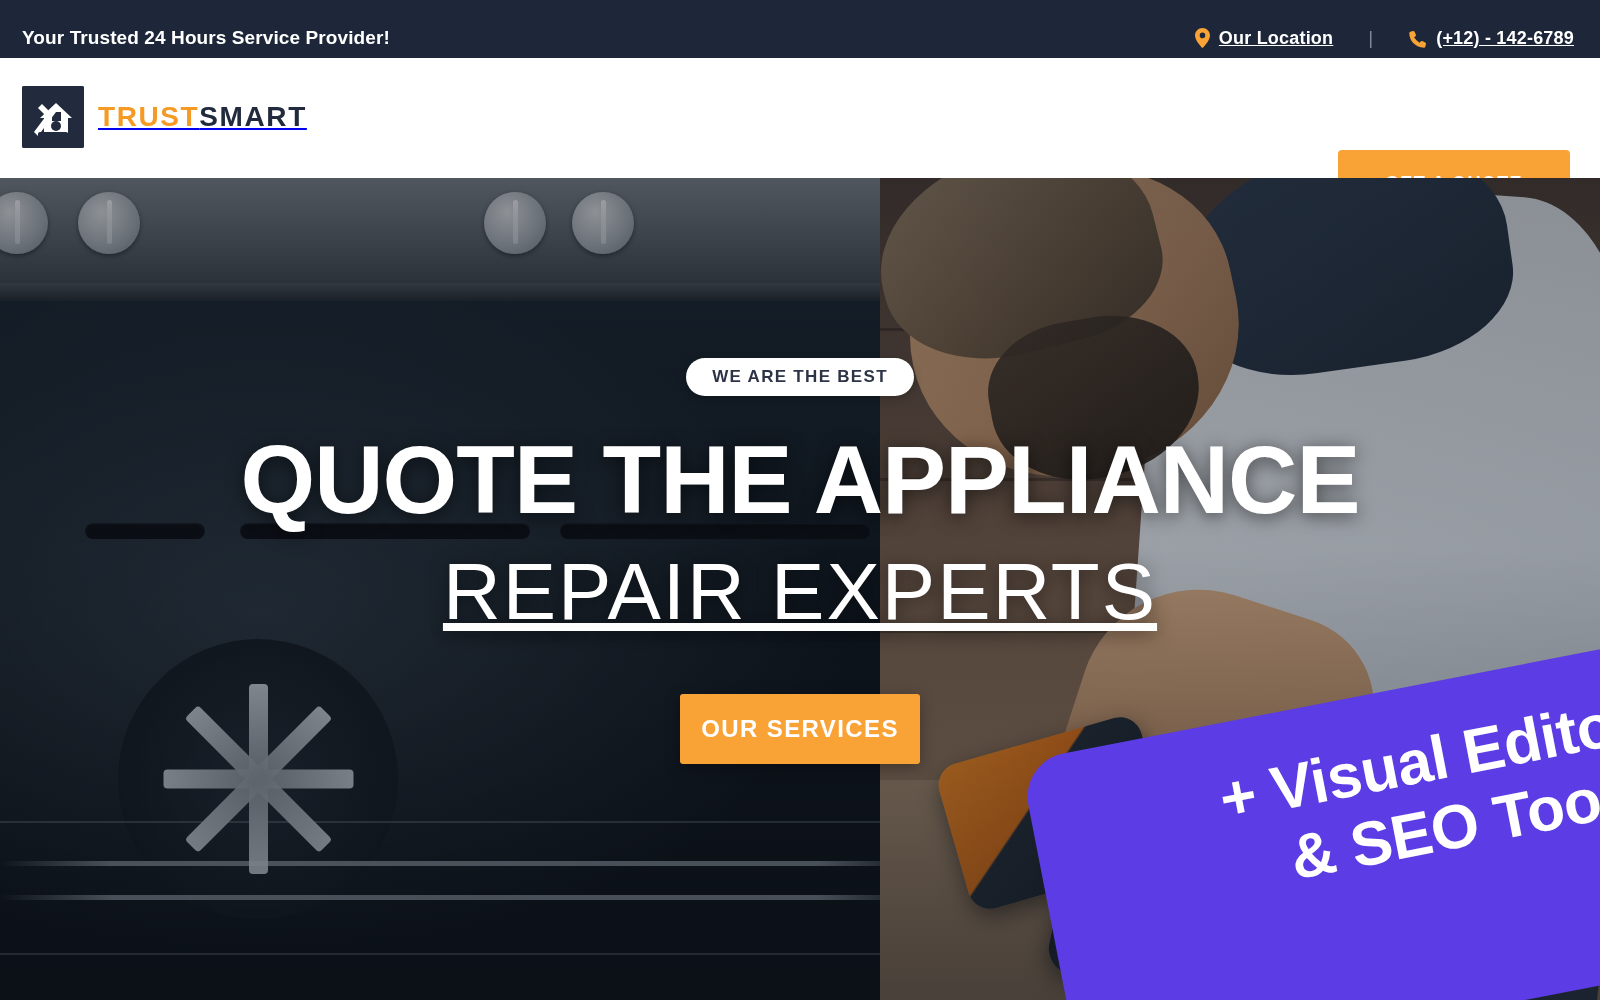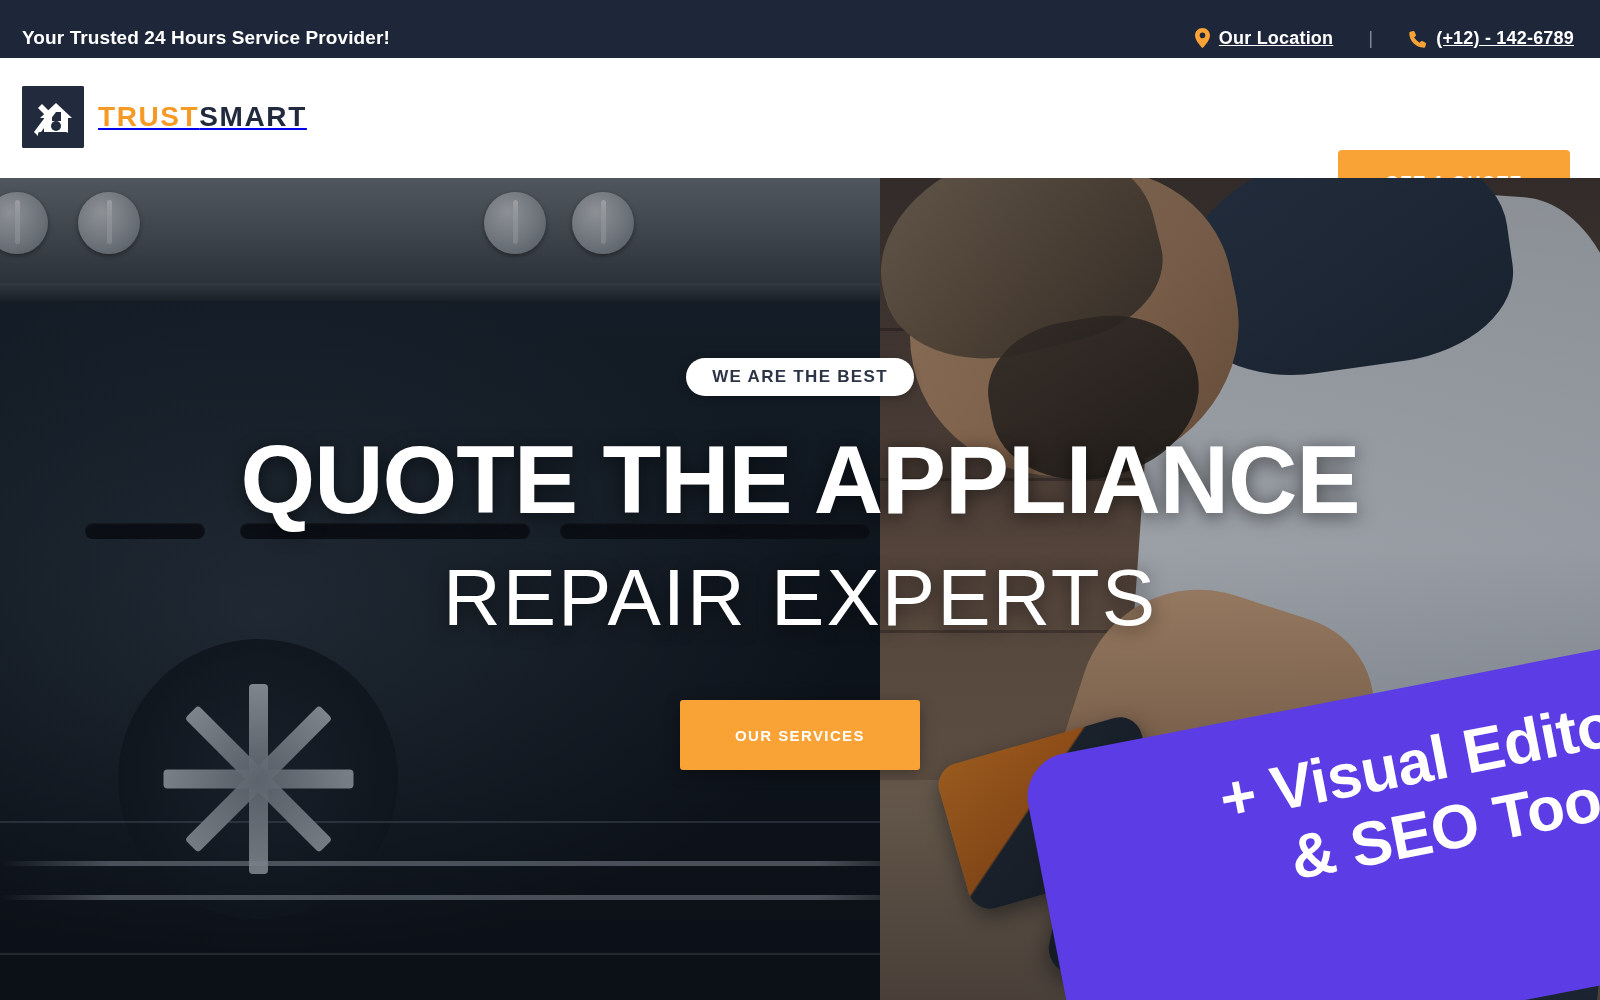--- a/index.html
+++ b/index.html
@@ -210,29 +210,30 @@
     font-size:17px; font-weight:700; letter-spacing:1.3px;
     box-shadow:0 2px 8px rgba(0,0,0,.25);
   }
   .hero-h1 {
     margin-top:36px; color:#ffffff;
     font-size:96px; font-weight:700; letter-spacing:-1px; line-height:1;
     text-shadow:0 3px 18px rgba(0,0,0,.55);
     white-space:nowrap;
   }
   .hero-h2 {
-    margin-top:30px; color:#ffffff;
+    margin-top:24px; color:#ffffff;
     font-size:80px; font-weight:300; letter-spacing:2px; line-height:1;
     text-shadow:0 3px 18px rgba(0,0,0,.5);
     white-space:nowrap;
+    text-decoration:underline;
   }
   .services-btn {
     margin-top:62px; width:240px; height:70px;
     background:#f9a236; border:none; border-radius:3px;
-    color:#ffffff; font-size:15px; font-weight:700; letter-spacing:1.4px;
+    color:#ffffff; font-size:24px; font-weight:700; letter-spacing:1.4px;
     cursor:pointer; box-shadow:0 4px 16px rgba(0,0,0,.3);
   }
 
   
   .ribbon {
     position:absolute; left:1020px; top:762px;
     width:760px; height:330px;
     background:#5c3ce4; border-radius:44px;
     transform:rotate(-11deg);
     transform-origin:0 0;

